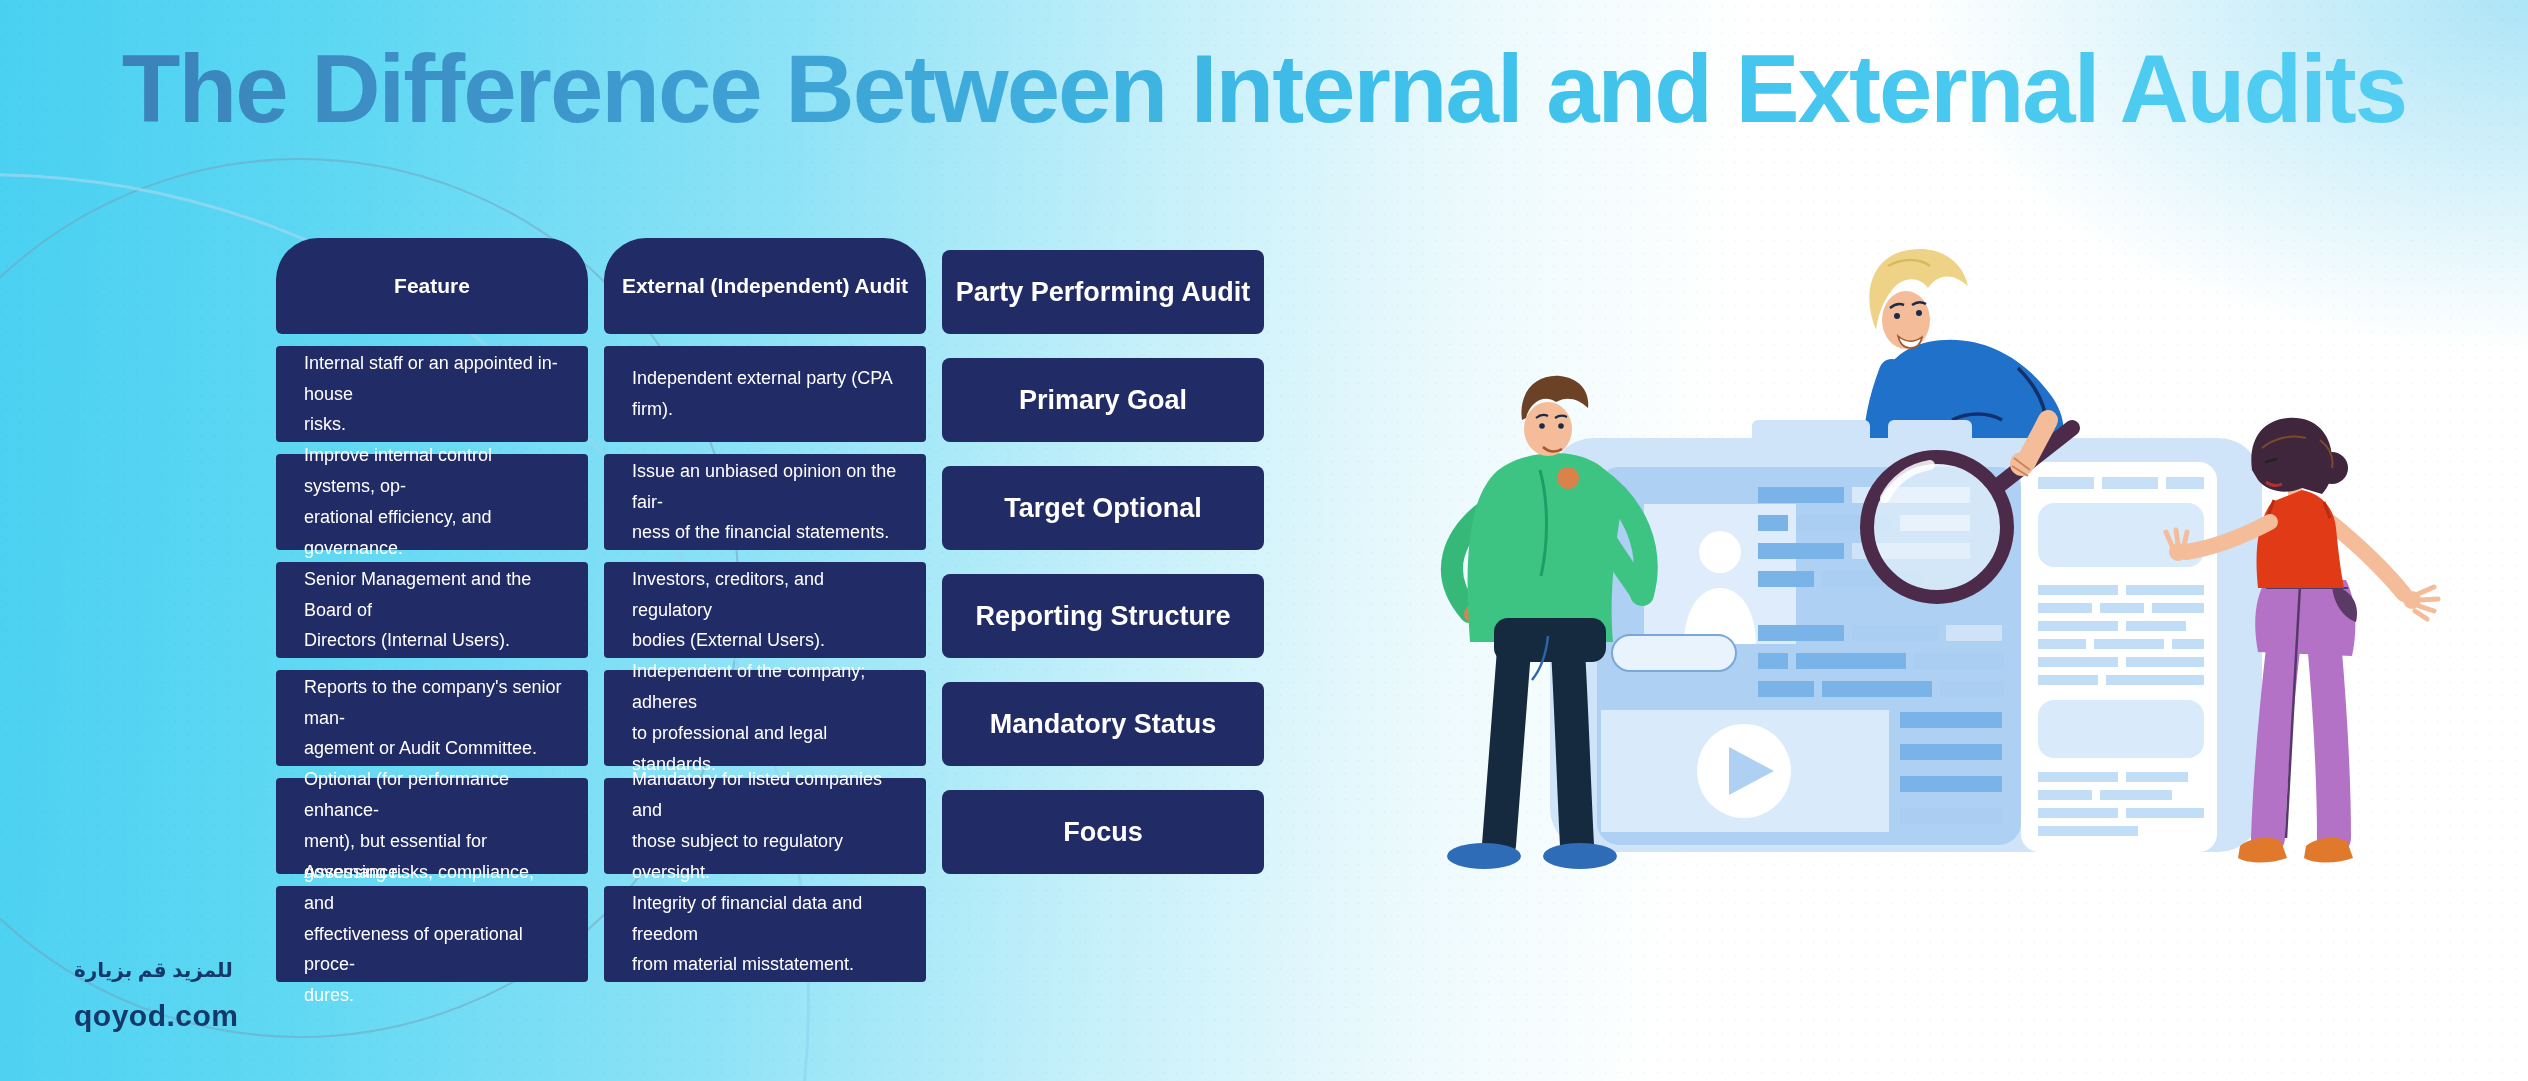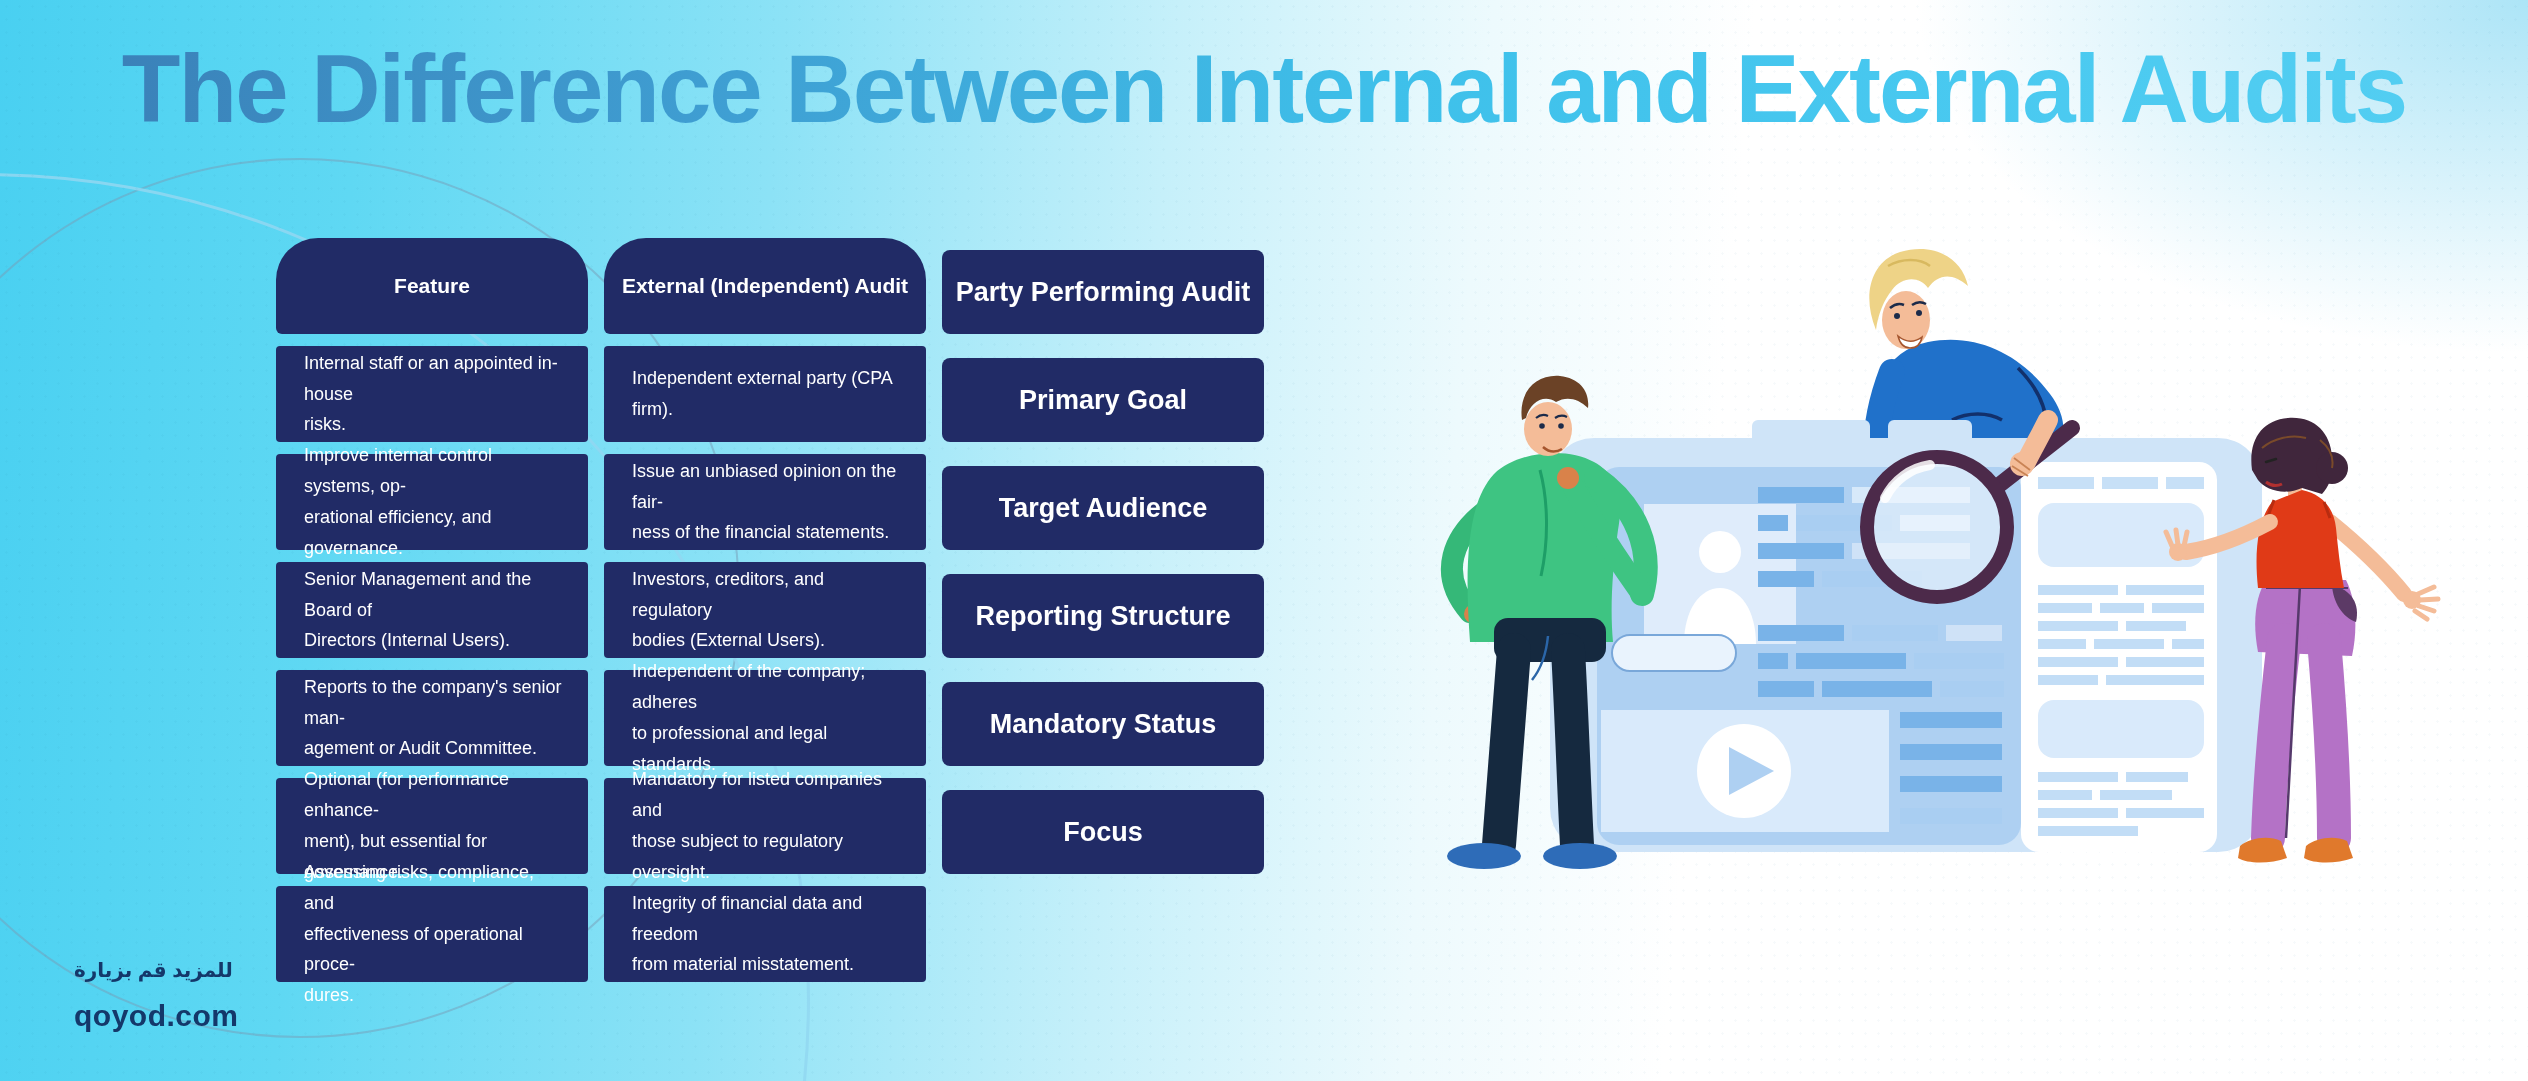--- a/index.html
+++ b/index.html
@@ -68,21 +68,21 @@
 risks.</div>
     <div class="cell desc">Independent external party (CPA
 firm).</div>
 
     <div class="cell label">Primary Goal</div>
     <div class="cell desc">Improve internal control systems, op-
 erational efficiency, and governance.</div>
     <div class="cell desc">Issue an unbiased opinion on the fair-
 ness of the financial statements.</div>
 
-    <div class="cell label">Target Audience</div>
+    <div class="cell label">Target Optional</div>
     <div class="cell desc">Senior Management and the Board of
 Directors (Internal Users).</div>
     <div class="cell desc">Investors, creditors, and regulatory
 bodies (External Users).</div>
 
     <div class="cell label">Reporting Structure</div>
     <div class="cell desc">Reports to the company's senior man-
 agement or Audit Committee.</div>
     <div class="cell desc">Independent of the company; adheres
 to professional and legal standards.</div>

